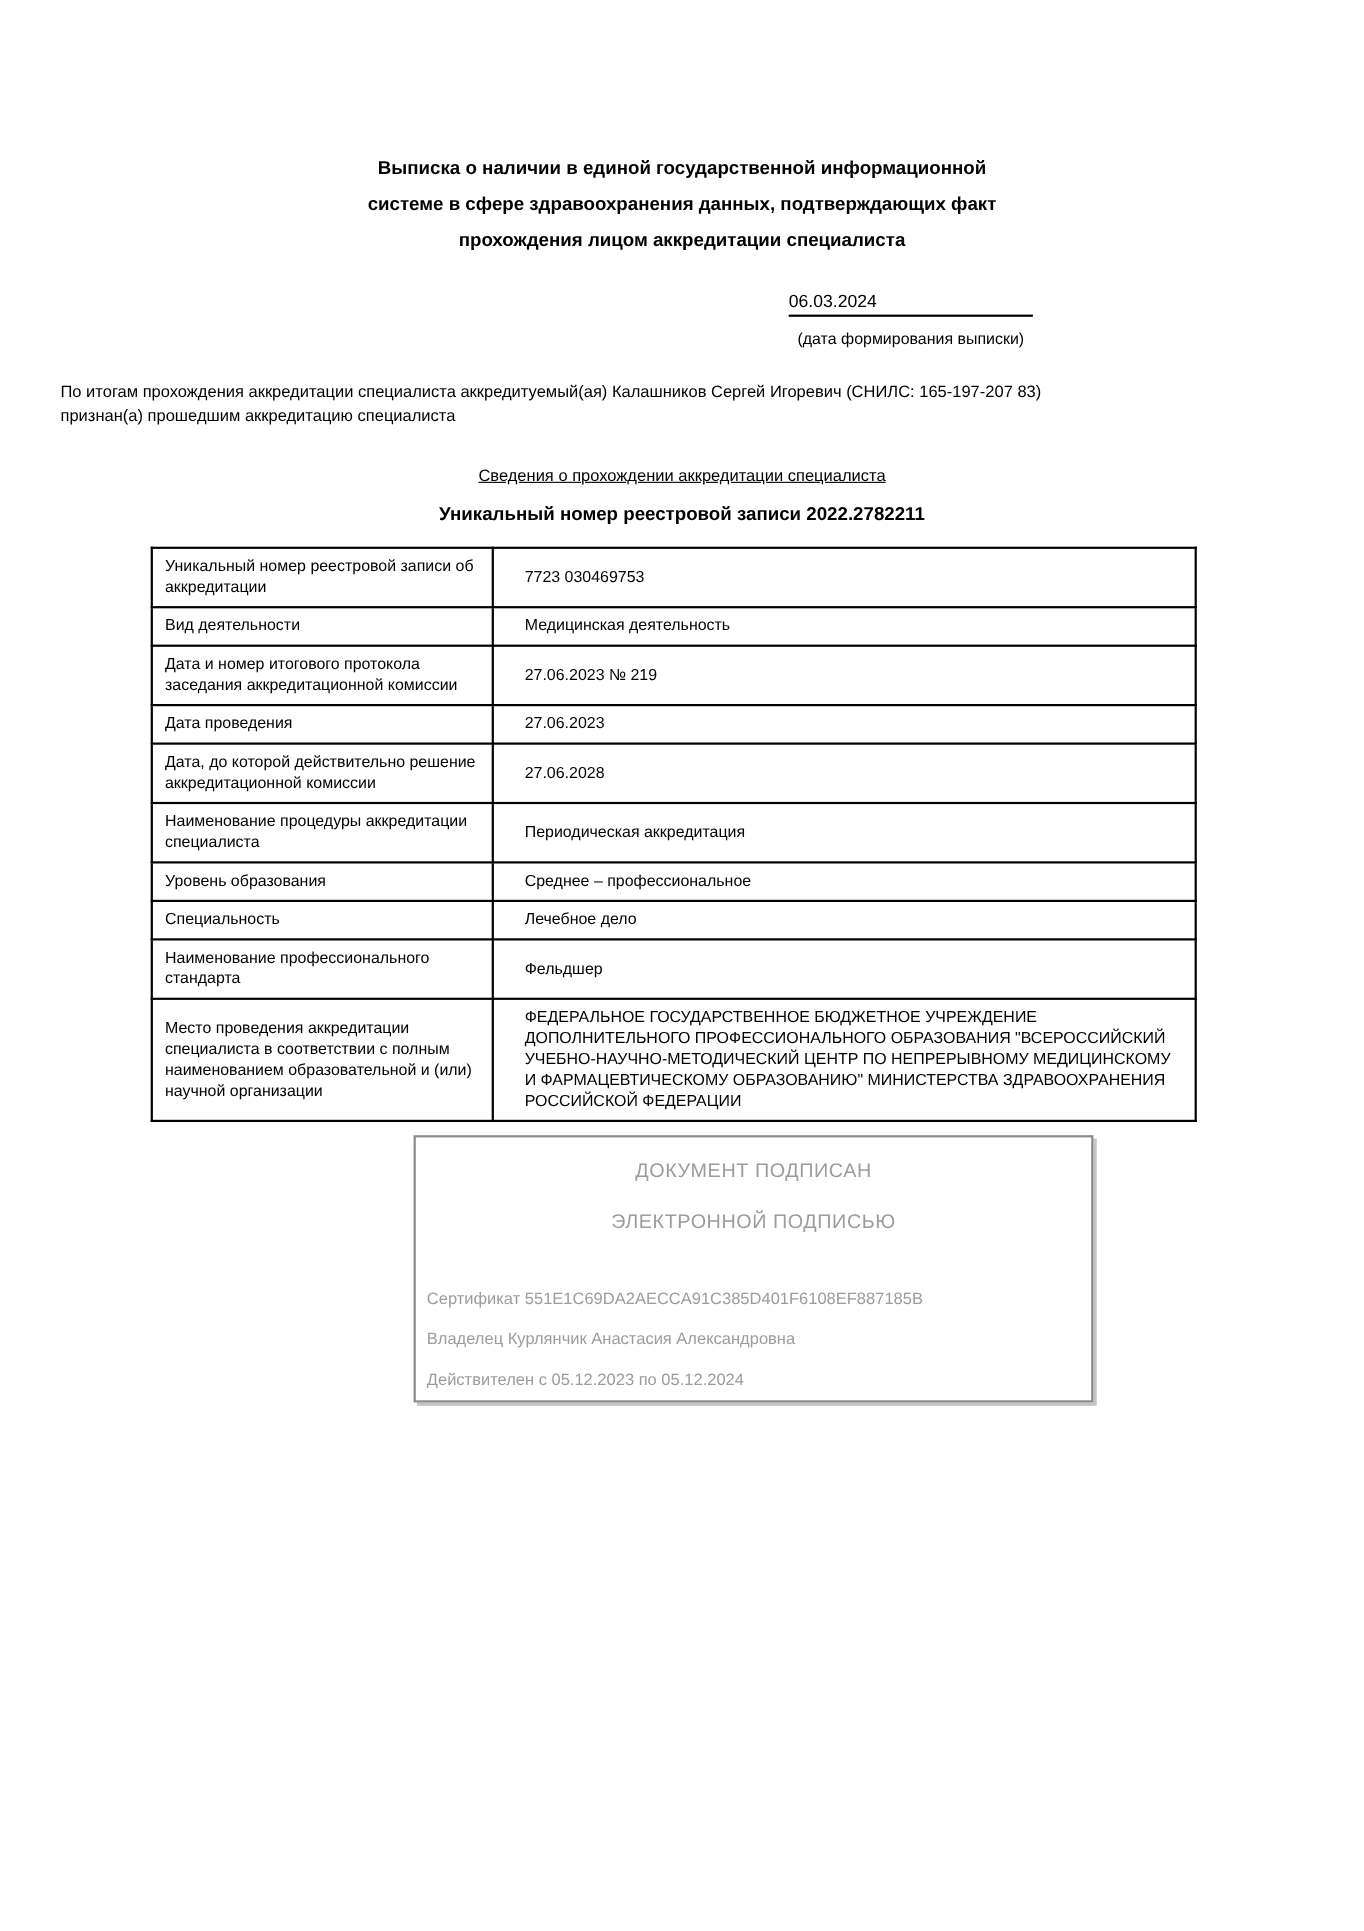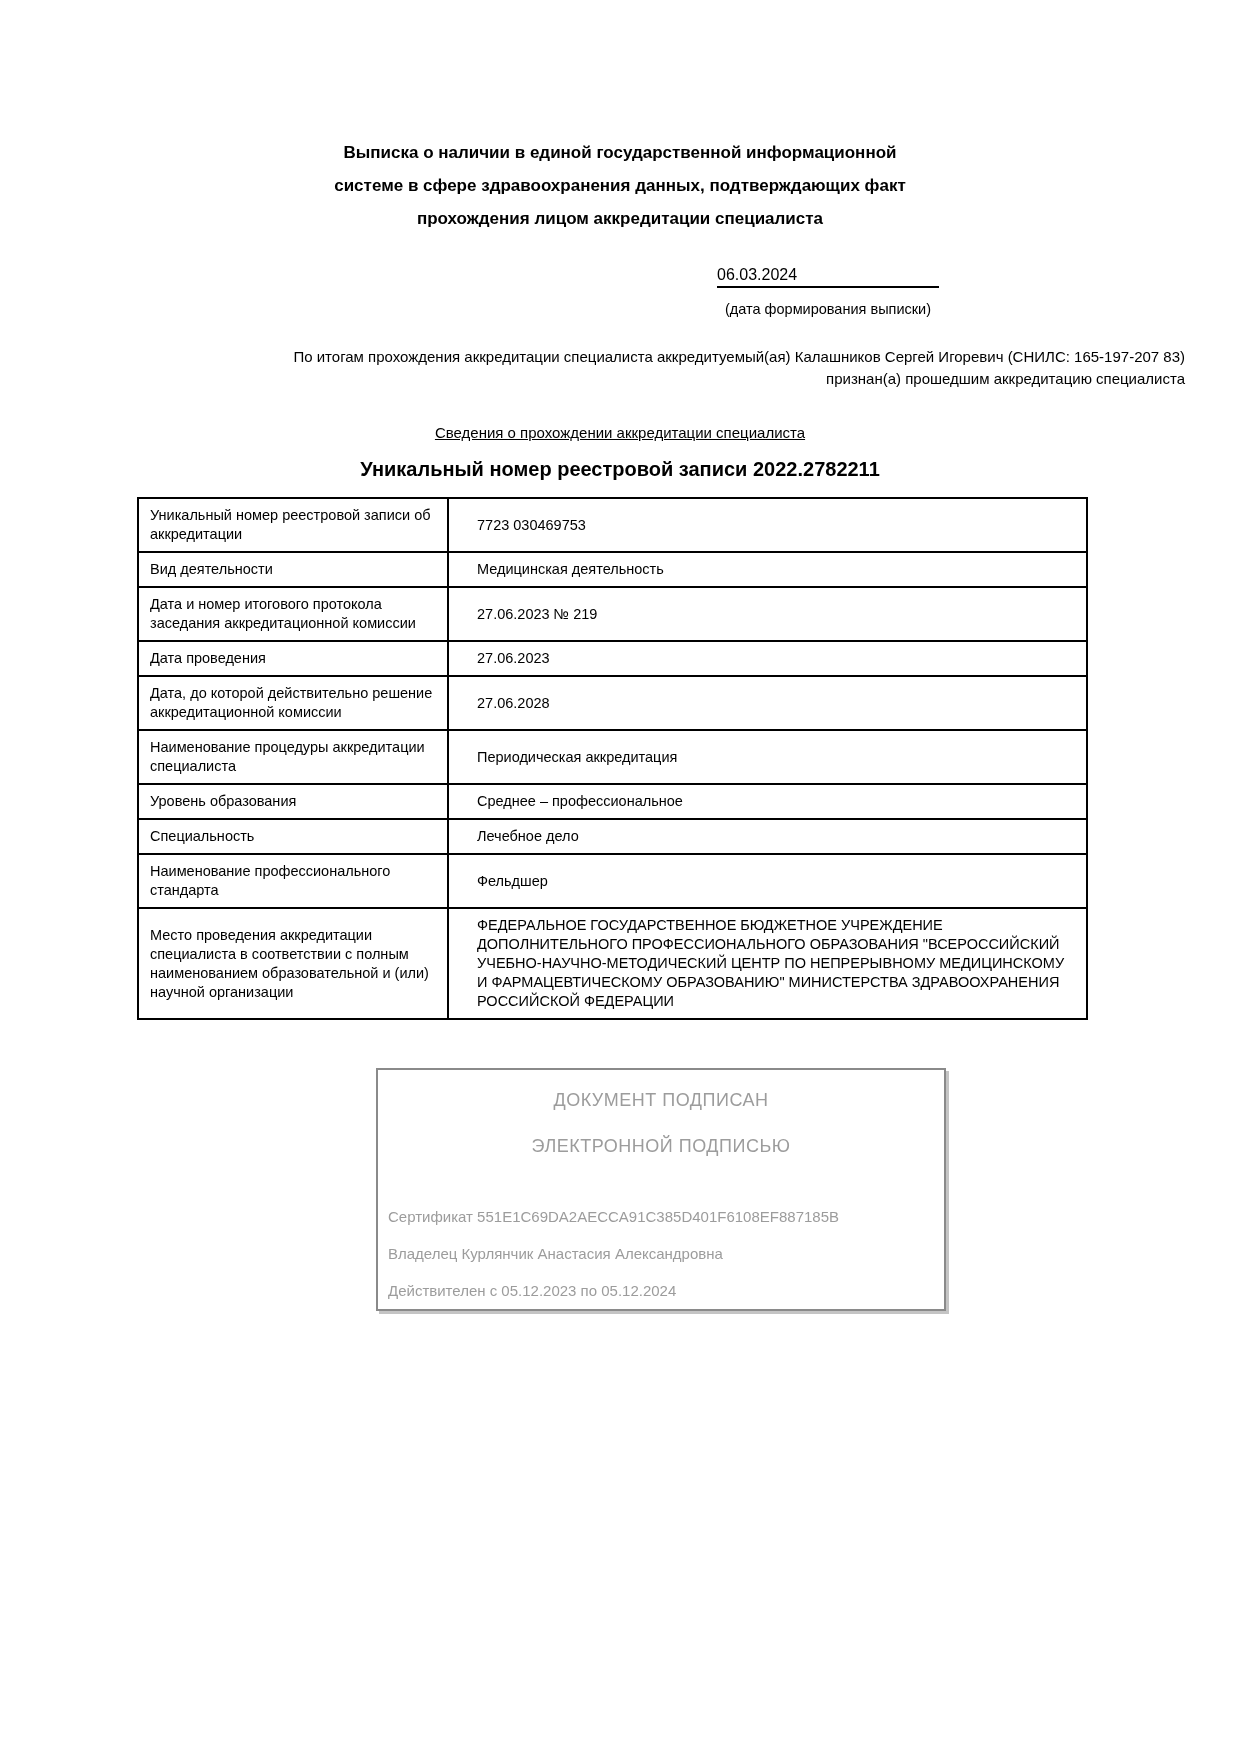--- a/index.html
+++ b/index.html
@@ -48,42 +48,42 @@
     padding-top: 13px;
     white-space: nowrap;
   }
 
   
   .intro {
     position: absolute;
     top: 346px;
     left: 55px;
     right: 55px;
-    text-align: right;
+    text-align: left;
     font-size: 15px;
     line-height: 22px;
   }
 
   
   .section-heading {
     position: absolute;
     top: 424px;
     left: 0;
     right: 0;
     text-align: center;
     font-size: 15px;
     text-decoration: underline;
   }
   .record-heading {
     position: absolute;
     top: 458px;
     left: 0;
     right: 0;
     text-align: center;
-    font-size: 20px;
+    font-size: 17px;
     font-weight: bold;
   }
 
   
   .acc-table {
     position: absolute;
     top: 497px;
     left: 137px;
     width: 951px;
     border-collapse: collapse;
@@ -101,28 +101,27 @@
   }
   .acc-table td.value-cell {
     padding-left: 28px;
   }
 
   
   .sig-box {
     position: absolute;
     top: 1032px;
     left: 376px;
-    width: 570px;
+    width: 618px;
     height: 243px;
     box-sizing: border-box;
     border: 2px solid #8a8a8a;
     box-shadow: 3px 3px 0 #c4c4c4;
     color: #9c9c9c;
     background: #ffffff;
-    margin-top: 36px;
   }
   .sig-h {
     position: absolute;
     left: 0;
     right: 0;
     text-align: center;
     font-size: 18px;
     letter-spacing: 0.5px;
   }
   .sig-h1 { top: 20px; }

